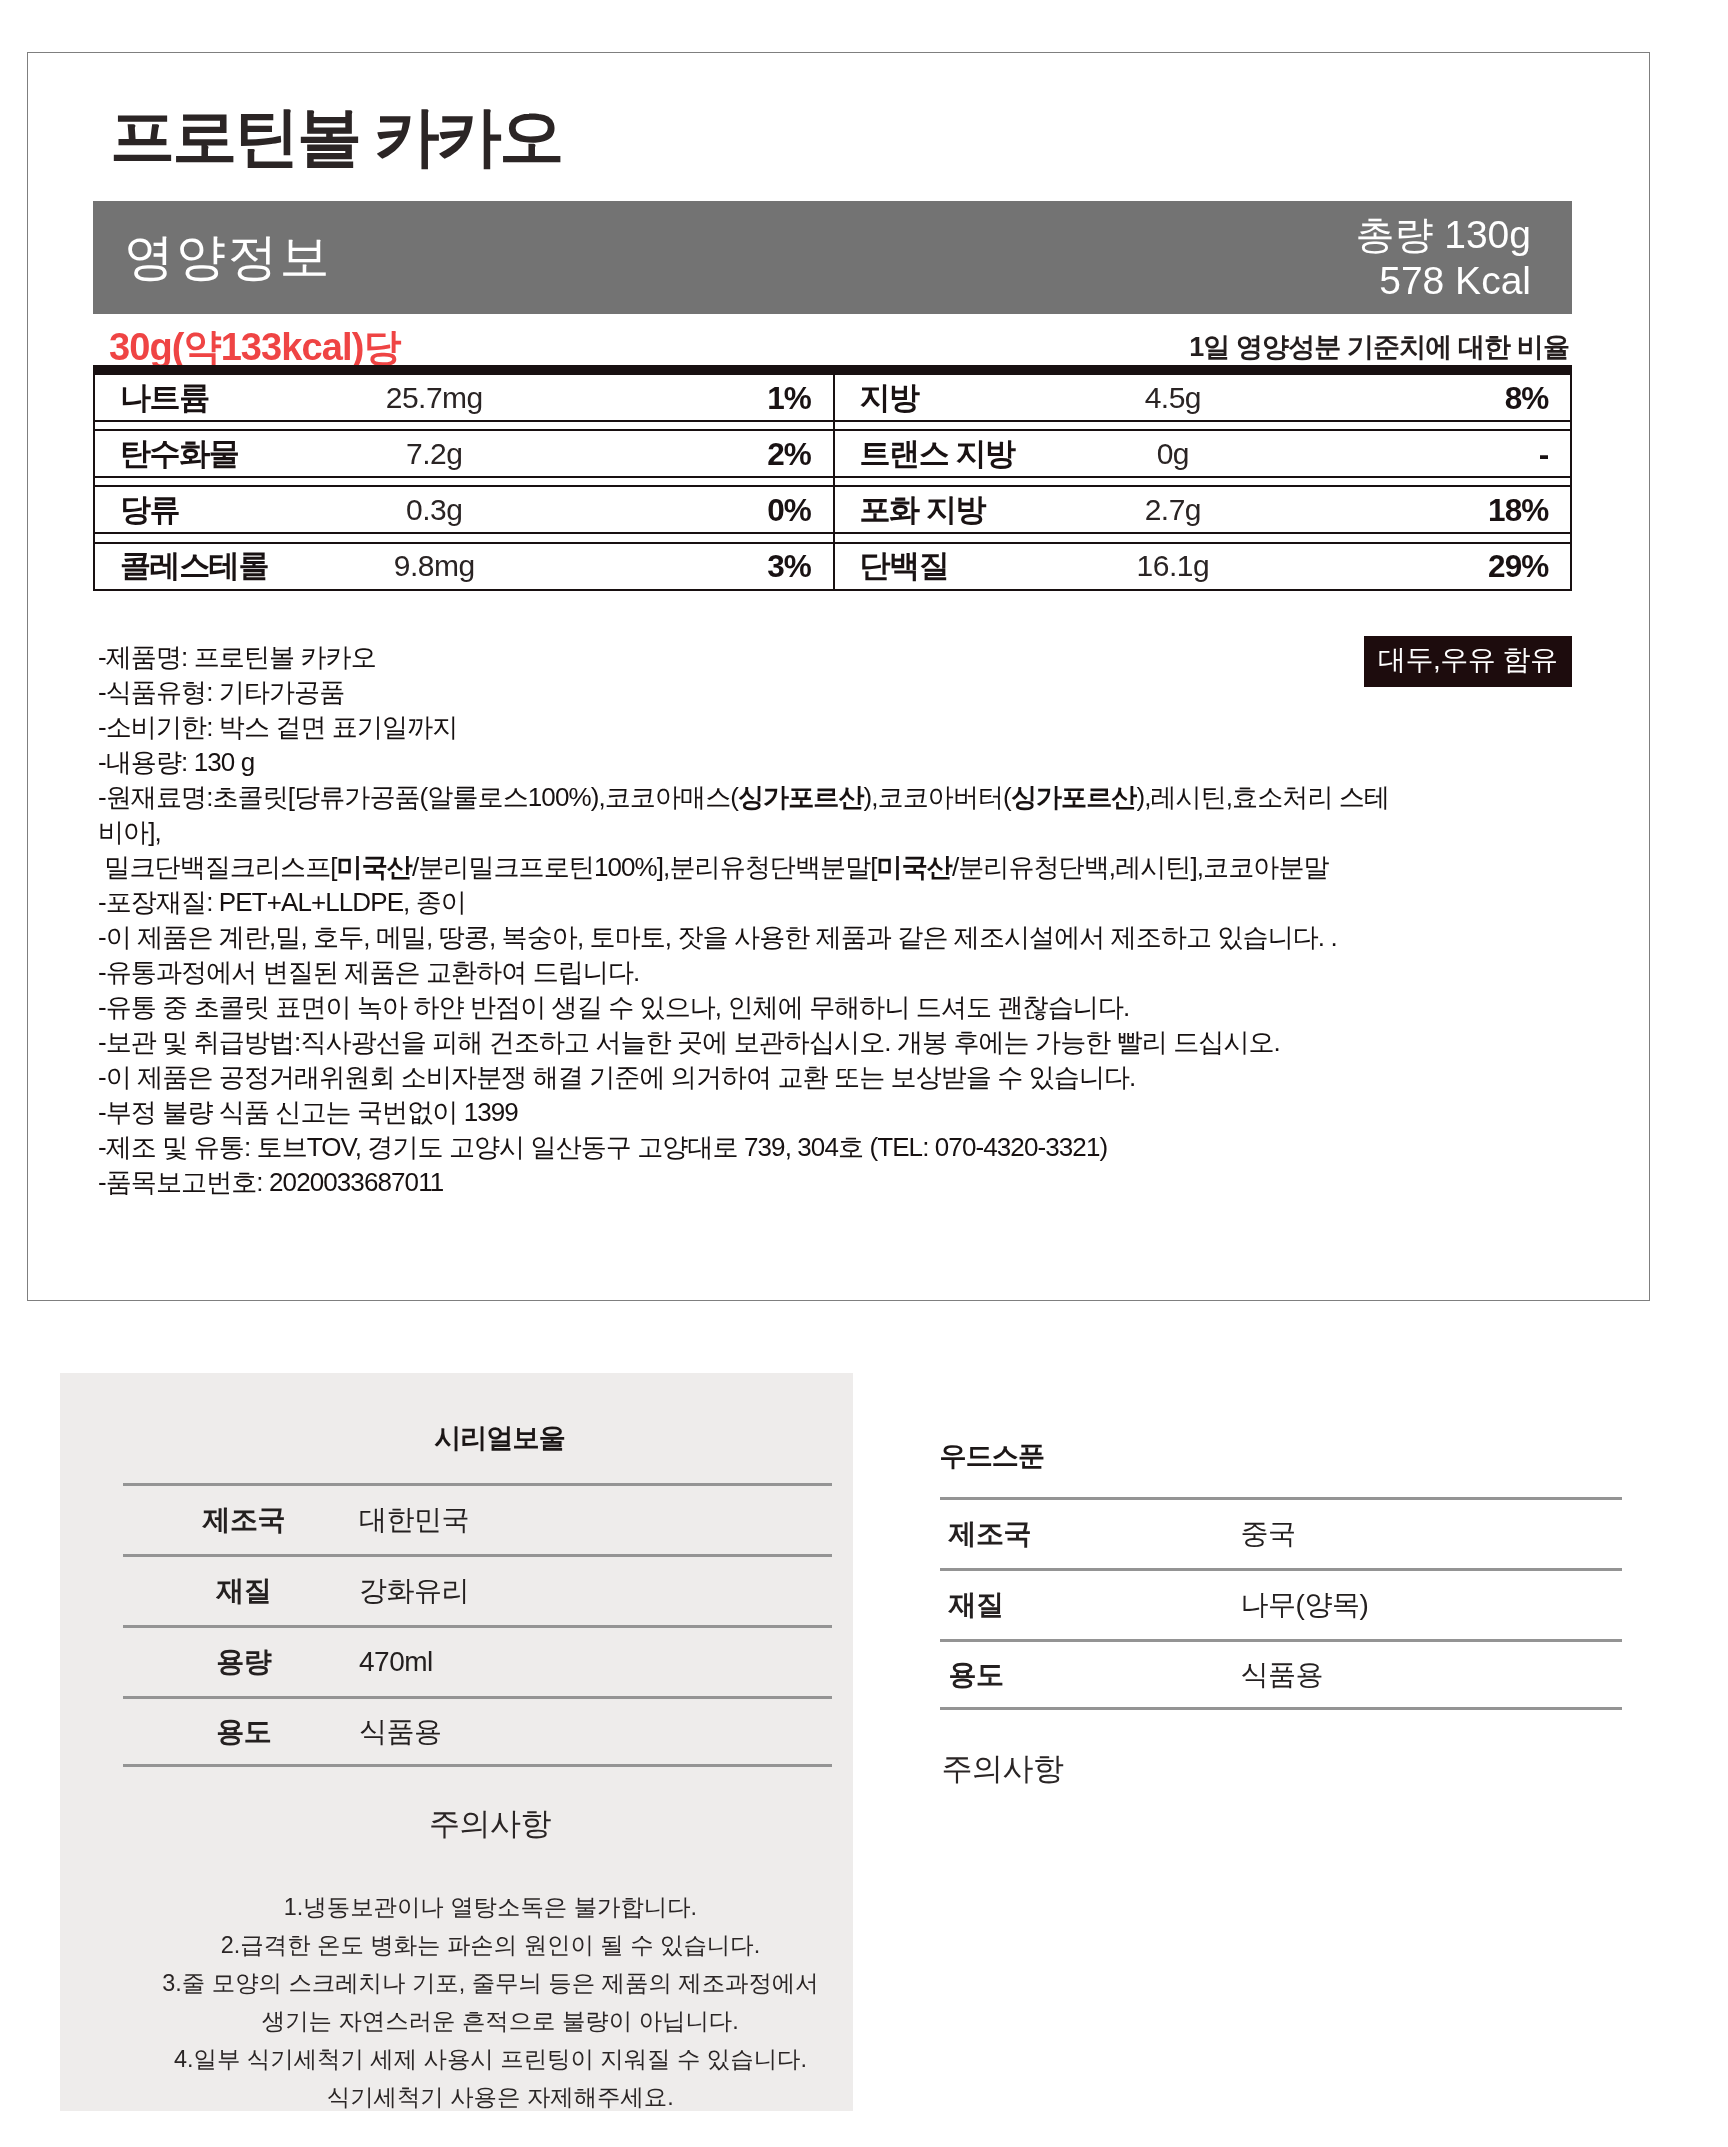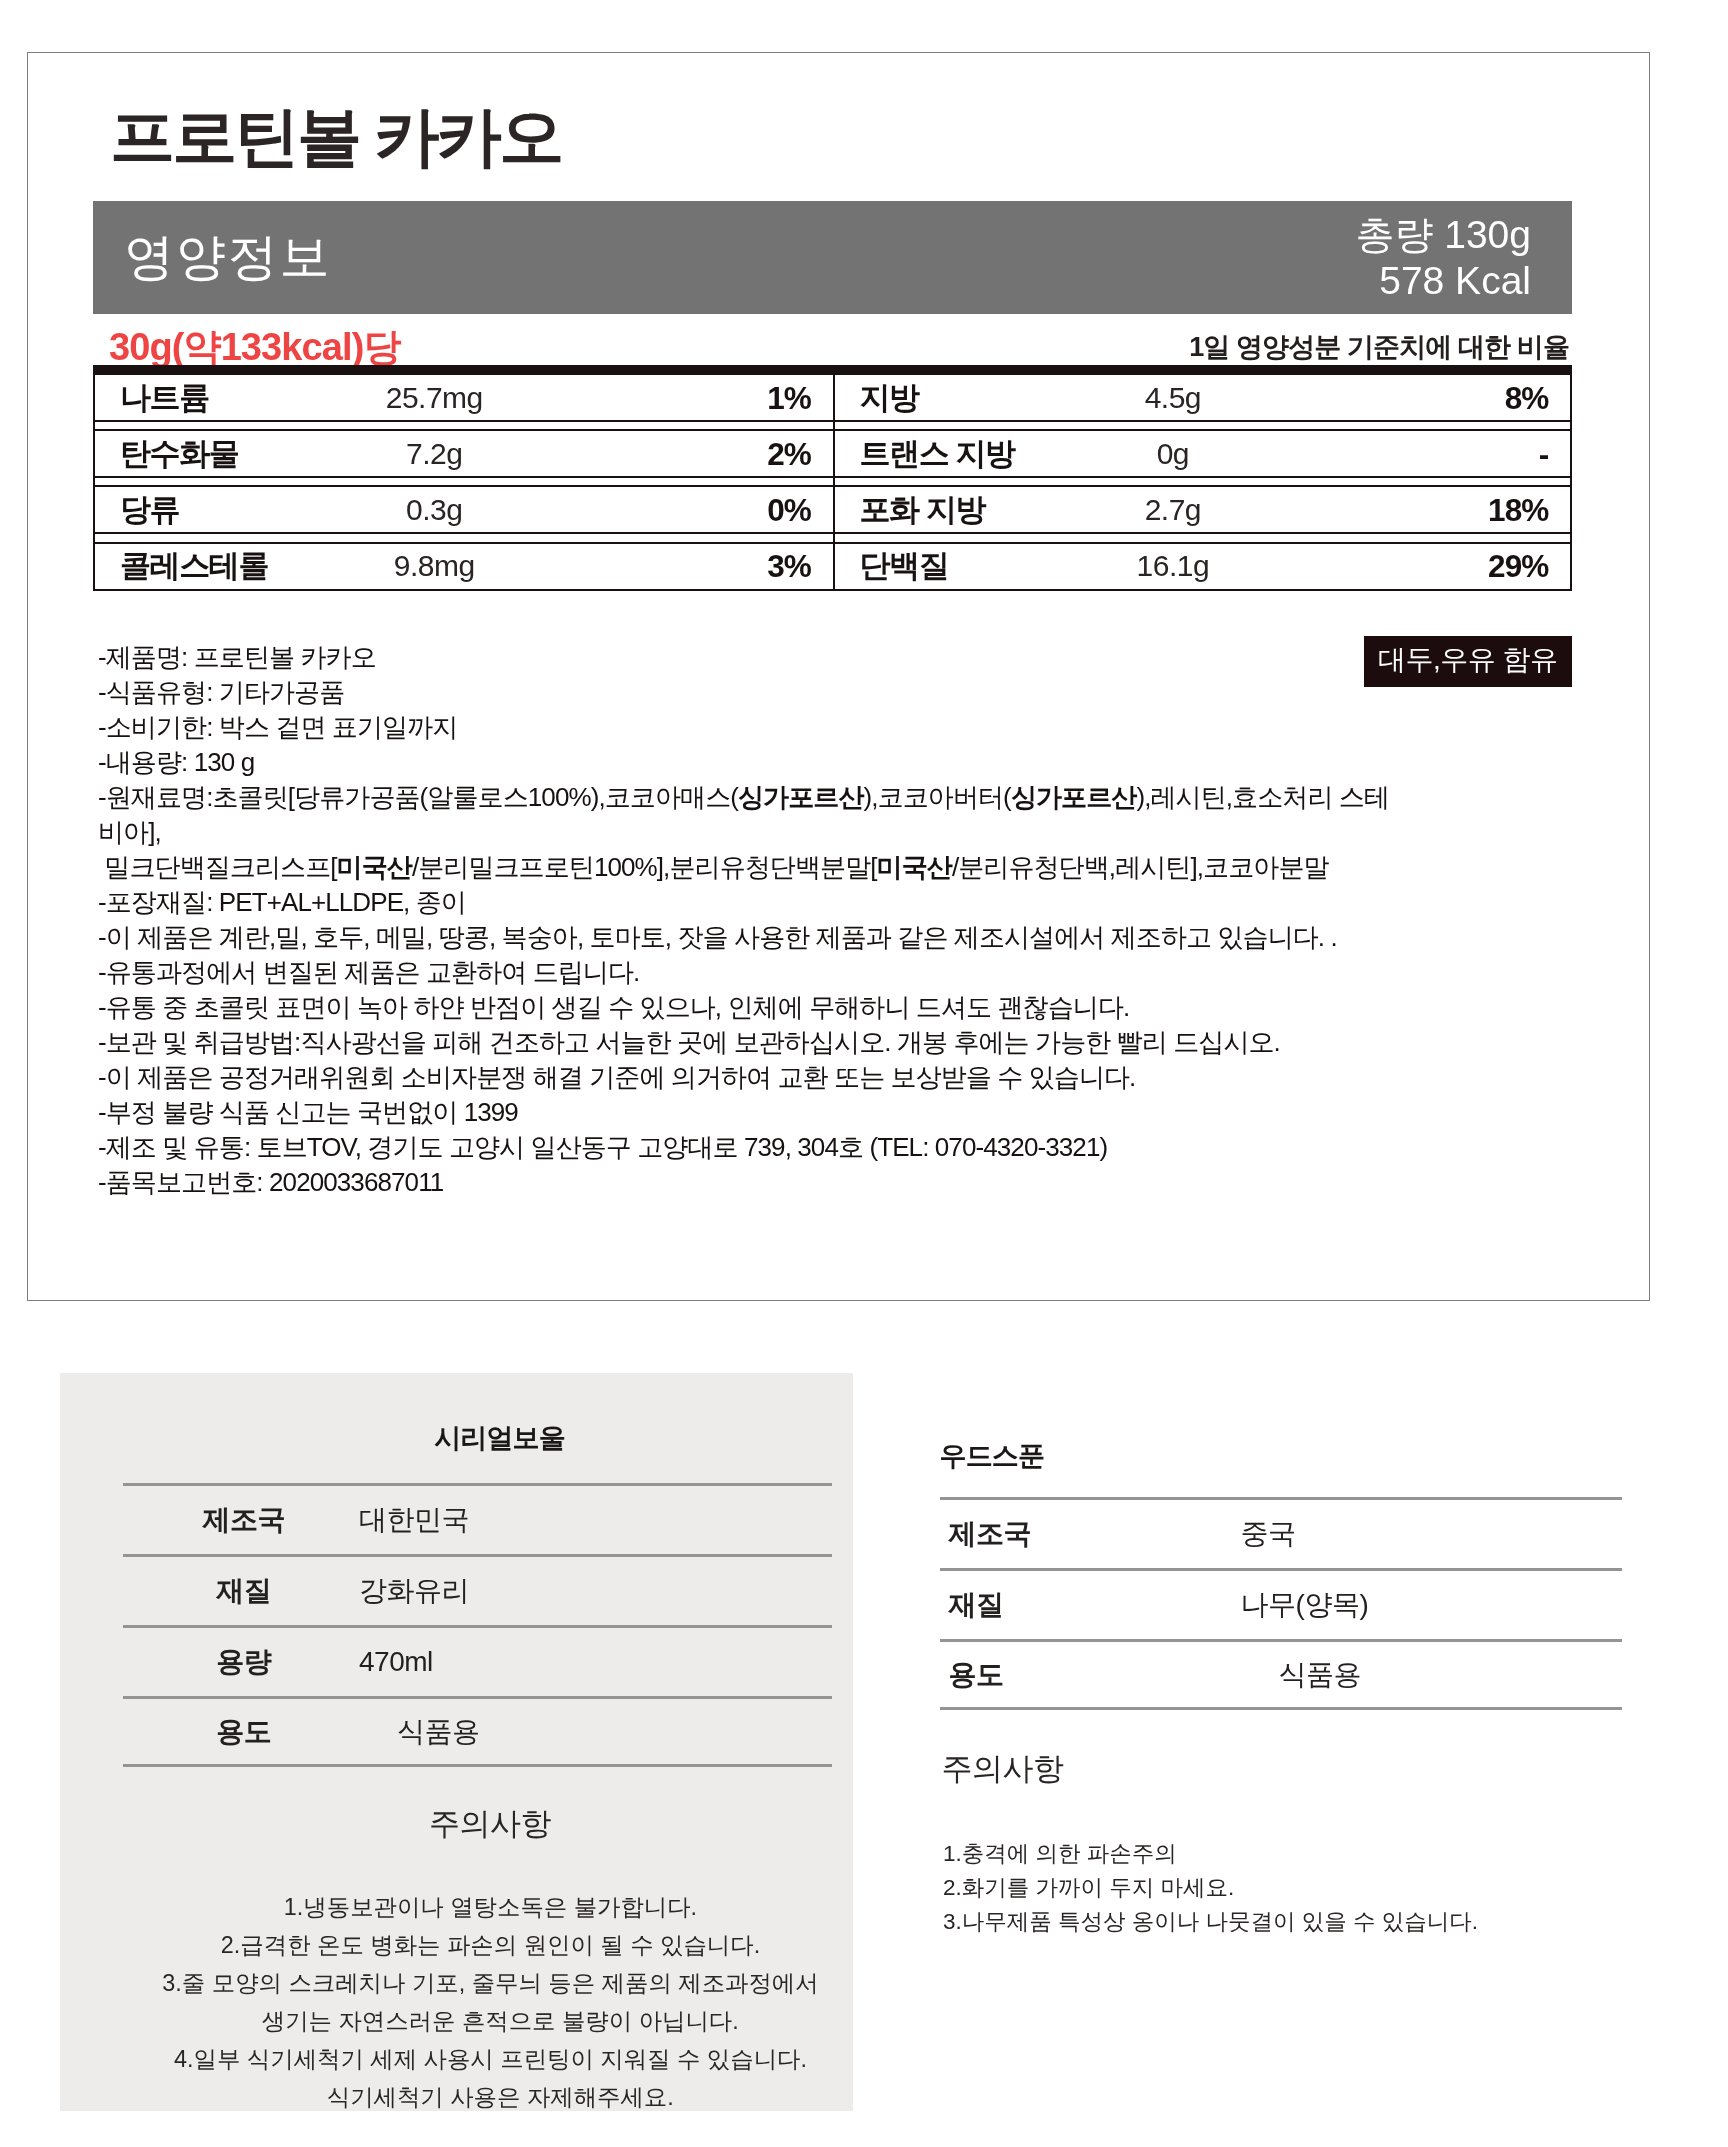--- a/index.html
+++ b/index.html
@@ -92,21 +92,21 @@
   .panel-left  .p-title { margin:47px 0 0 86px; }
   .panel-right .p-title { margin:47px 0 0 12.6px; }
 
   .p-table { }
   .panel-left  .p-table { margin:27px 0 0 63px; width:709px; }
   .panel-right .p-table { margin:23.4px 0 0 12.6px; width:682px; }
   .p-row {
     display:flex; align-items:center; height:71px;
     border-top:3.6px solid #949494;
   }
-  .p-row:last-child { border-bottom:3.6px solid #949494;gap:38px; }
+  .p-row:last-child { border-bottom:3.6px solid #949494; }
   .p-row-label { font-size:28px; font-weight:700; letter-spacing:-0.5px; color:#242020; }
   .p-row-value { font-size:28px; font-weight:400; letter-spacing:-0.5px; color:#242020; }
   .panel-left  .p-row-label { width:236px; padding-left:5.4px; }
   .panel-right .p-row-label { width:301px; padding-left:9px; }
 
   .p-caution { font-size:31px; font-weight:400; letter-spacing:-0.5px; color:#2a2525; }
   .panel-left  .p-caution { margin:36px 0 0 67px; }
   .panel-right .p-caution { margin:38px 0 0 14.4px; }
 
   .p-notes { white-space:pre-wrap; color:#2a2525; }
@@ -220,15 +220,14 @@
       <div class="p-row">
         <span class="p-row-label">재질</span>
         <span class="p-row-value">나무(양목)</span>
       </div>
       <div class="p-row">
         <span class="p-row-label">용도</span>
         <span class="p-row-value">식품용</span>
       </div>
     </div>
   <div class="p-caution">주의사항</div>
-  <div class="p-notes"><div class="note-line">1.충격에 의한 파손주의</div><div class="note-line">2.화기를 가까이 두지 마세요.</div><div class="note-line">3.나무제품 특성상 옹이나 나뭇결이 있을 수 있습니다.</div></div>
 </div>
 
 
 </body></html>

